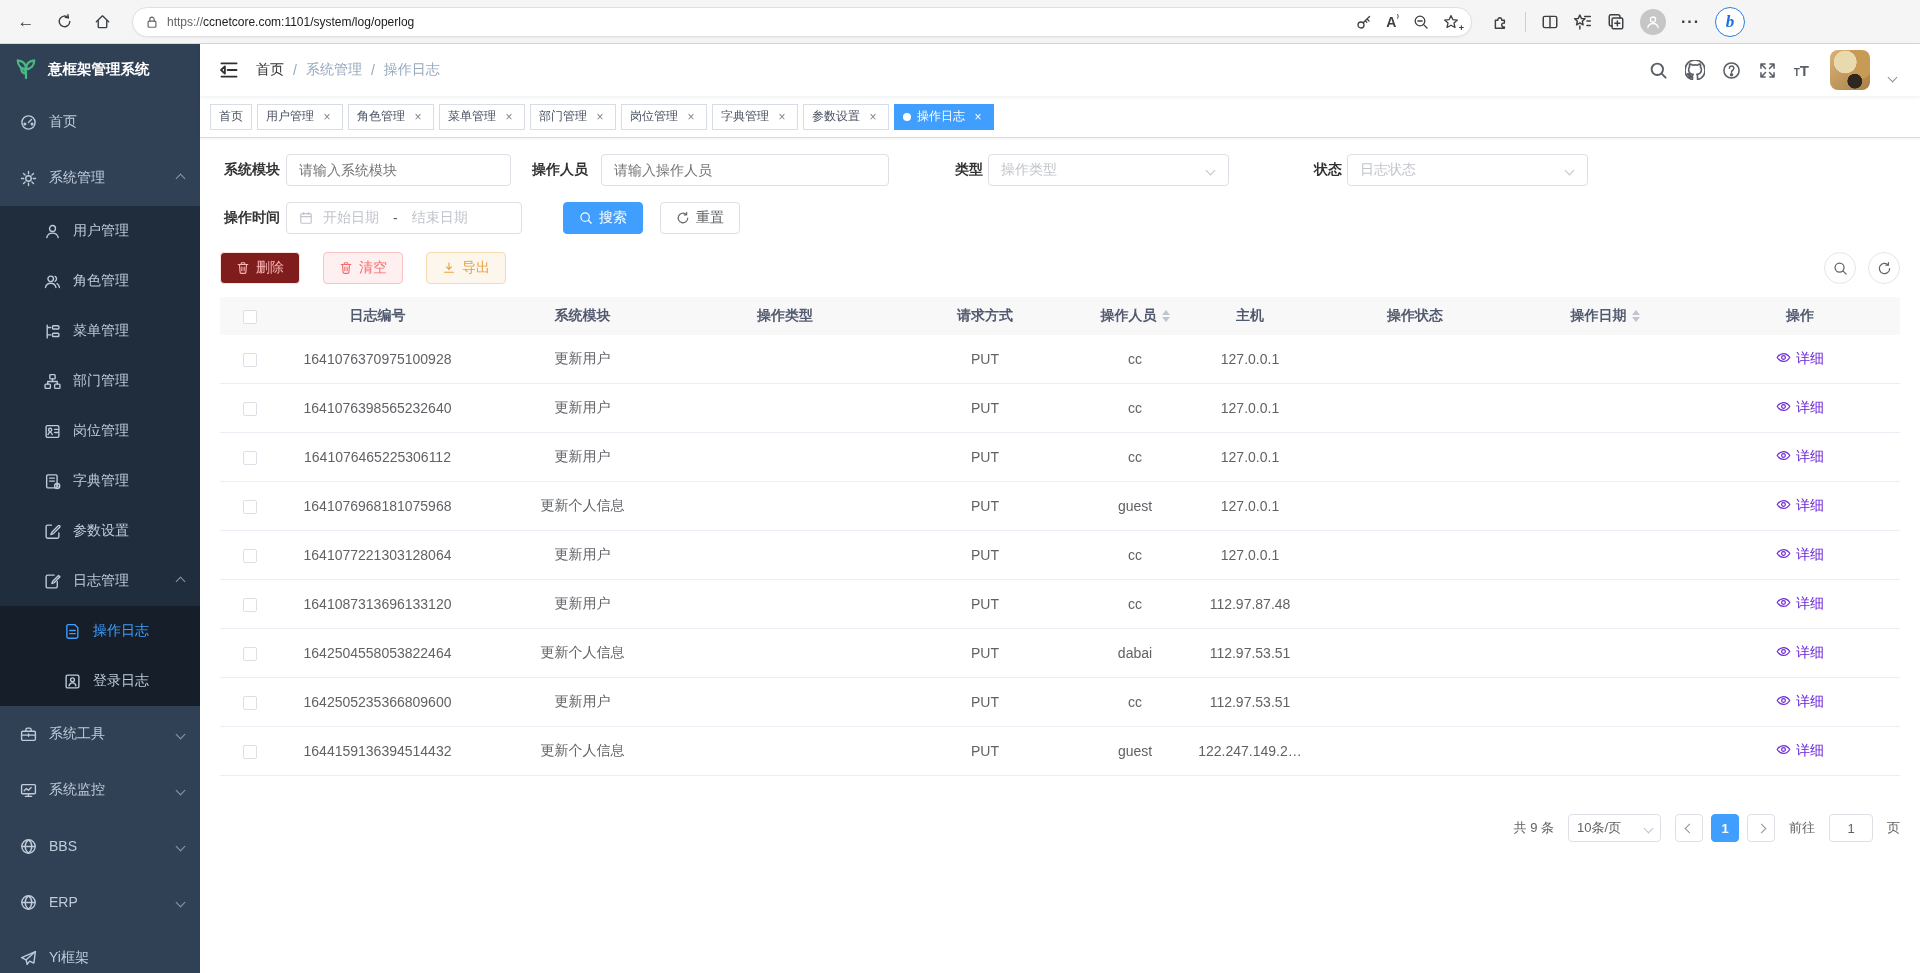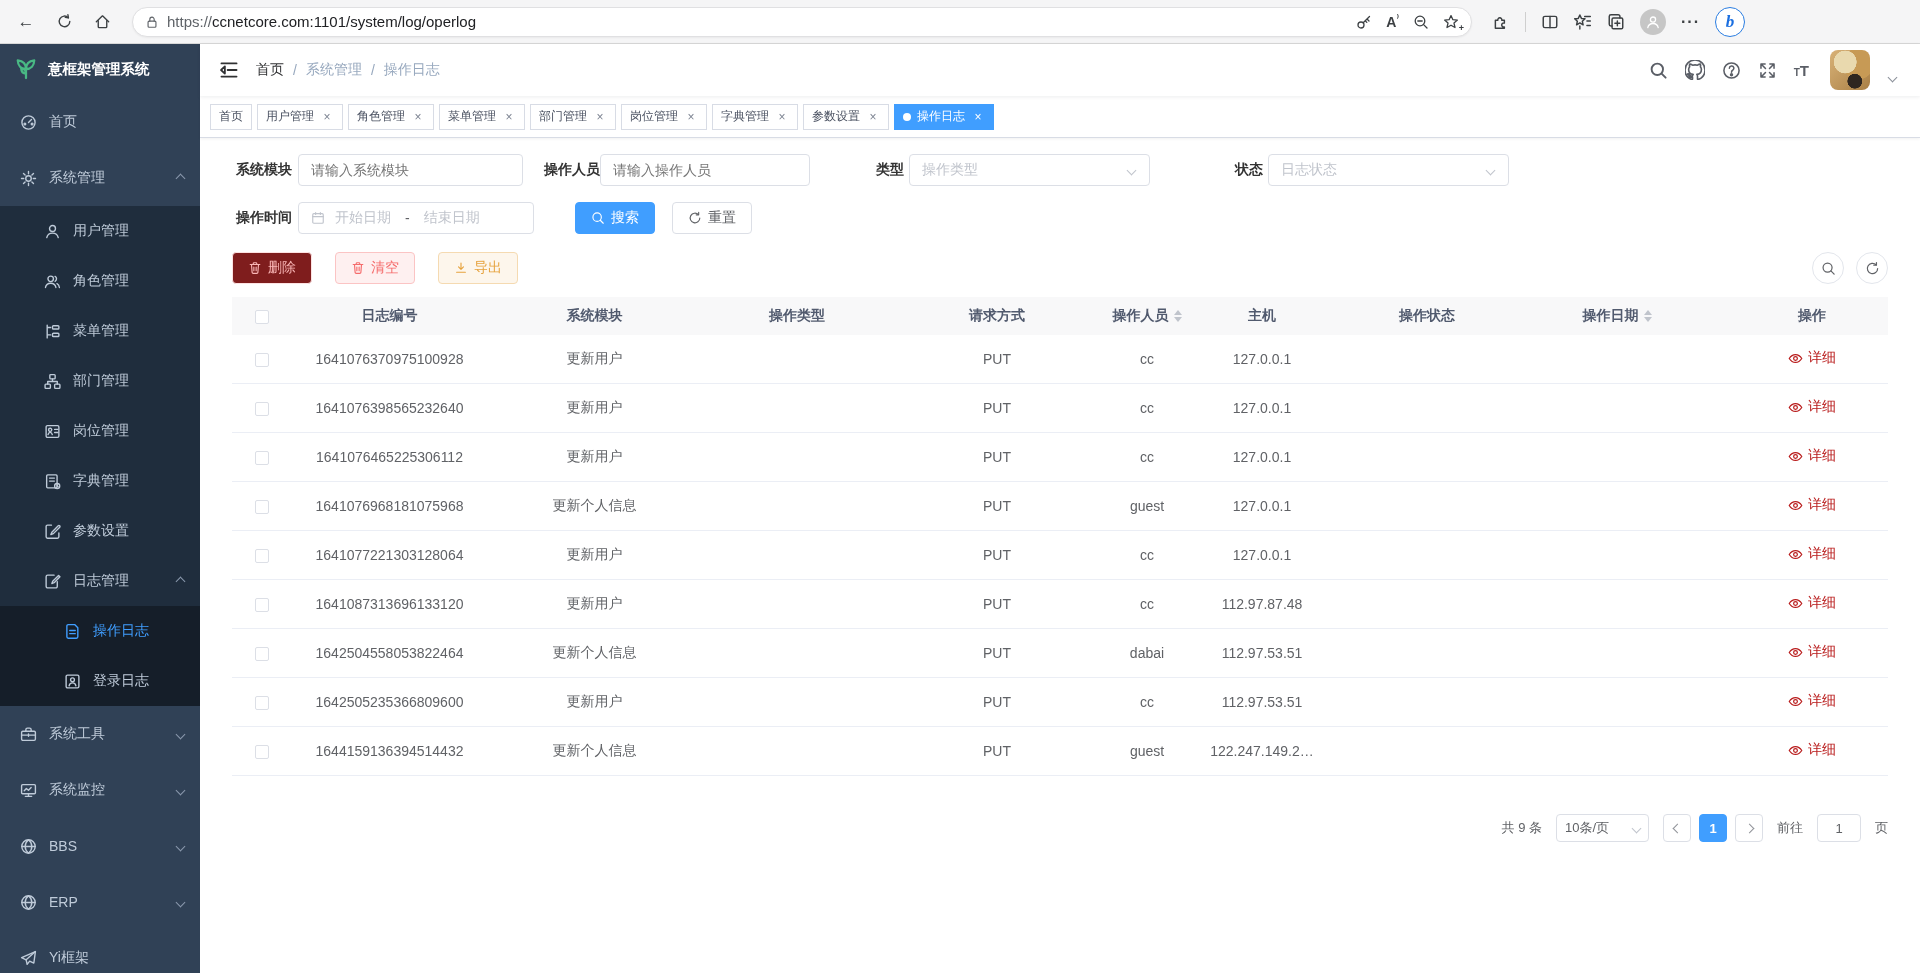--- a/index.html
+++ b/index.html
@@ -9,21 +9,21 @@
   .chev.up{transform:rotate(-135deg)}
   .chev.down{transform:rotate(45deg)}
   .chev.left{transform:rotate(135deg)}
   .chev.right{transform:rotate(-45deg)}
 
   
   .browser{height:44px;background:#f5f5f6;border-bottom:1px solid #d8d8d8;display:flex;align-items:center;padding:0 10px;gap:6px}
   .bicon{width:32px;height:32px;border-radius:6px;display:flex;align-items:center;justify-content:center;color:#3c4043;font-size:17px;flex:0 0 auto}
   .urlbar{flex:0 0 1340px;height:30px;background:#fff;border:1px solid #e0e0e2;border-radius:15px;box-shadow:0 1px 2px rgba(0,0,0,.05);display:flex;align-items:center;padding:0 12px;gap:8px;margin-left:8px}
   .urlbar .lock{color:#5f6368}
-  .urltext{flex:1;font-size:15px;color:#202124;white-space:nowrap;overflow:hidden}
+  .urltext{flex:1;font-size:12px;color:#202124;white-space:nowrap;overflow:hidden}
   .urltext .scheme{color:#5f6368}
   .pillicons{display:flex;align-items:center;gap:14px;color:#3c4043}
   .tools{display:flex;align-items:center;gap:15px;margin-left:14px;color:#3c4043}
   .vdiv{width:1px;height:20px;background:#cfcfcf}
   .readaloud{font-size:14px;font-weight:700;color:#3c4043}
   .starplus{position:relative;font-size:15px;line-height:1}
   .starplus i{position:absolute;right:-5px;bottom:-3px;font-style:normal;font-size:9px;font-weight:700}
   .profile-badge{width:26px;height:26px;border-radius:50%;background:#c6c6c6;color:#fff;display:flex;align-items:center;justify-content:center}
   .dots{font-size:16px;font-weight:700;letter-spacing:1px;color:#3c4043}
   .bing{width:30px;height:30px;border-radius:50%;background:#fff;border:1.6px solid #2a7de1;color:#1b6fe0;display:flex;align-items:center;justify-content:center;font-weight:700;font-style:italic;font-size:17px;font-family:"Liberation Serif",serif}
@@ -59,21 +59,21 @@
   .avatar-caret{color:#8a8f99;margin-left:2px;margin-top:14px}
 
   .tags{height:42px;border-bottom:1px solid #d8dce5;box-shadow:0 1px 3px rgba(0,0,0,.06);display:flex;align-items:center;gap:5px;padding:0 10px;background:#fff;position:relative;z-index:1}
   .tag{height:26px;display:inline-flex;align-items:center;gap:6px;padding:0 8px;border:1px solid #d8dce5;background:#fff;color:#495060;font-size:12px;cursor:pointer;white-space:nowrap}
   .tag .dot{width:8px;height:8px;border-radius:50%;background:#fff;display:none}
   .tag .tclose{font-size:12px;color:#7d8492;width:14px;height:14px;line-height:14px;text-align:center;border-radius:50%}
   .tag.active{background:#409eff;border-color:#409eff;color:#fff}
   .tag.active .dot{display:inline-block}
   .tag.active .tclose{color:#fff}
 
-  .content{flex:1;padding:0 32px;position:relative}
+  .content{flex:1;padding:0 20px;position:relative}
 
   
   .frow{display:flex;align-items:center;height:32px}
   .frow.r1{margin-top:16px}
   .frow.r2{margin-top:16px}
   .flabel{font-size:14px;font-weight:700;color:#333;text-align:right;white-space:nowrap}
   .finput{height:32px;border:1px solid #dcdfe6;border-radius:4px;background:#fff;display:flex;align-items:center;padding:0 12px;font-size:14px;color:#606266;gap:8px}
   .ph{color:#c0c4cc}
   .fitem{display:flex;align-items:center}
   .fsel{justify-content:space-between;cursor:pointer}
@@ -92,21 +92,21 @@
   
   .table{margin-top:13px;font-size:14px;color:#606266}
   .tr{display:grid;grid-template-columns:60px 195px 215px 190px 210px 90px 140px 190px 190px 200px;align-items:center}
   .thead{background:#f8f8f9;height:38px;color:#515a6e;font-weight:700}
   .th,.td{text-align:center;white-space:nowrap;overflow:hidden;text-overflow:ellipsis}
   .tbody .tr{height:49px;border-bottom:1px solid #ebeef5}
   .cb{width:14px;height:14px;border:1px solid #dcdfe6;border-radius:2px;background:#fff;display:inline-block;cursor:pointer;vertical-align:middle}
   .sort{display:inline-flex;flex-direction:column;gap:2px;margin-left:5px;vertical-align:middle}
   .sort .s-up{width:0;height:0;border-left:4px solid transparent;border-right:4px solid transparent;border-bottom:5px solid #c0c4cc}
   .sort .s-down{width:0;height:0;border-left:4px solid transparent;border-right:4px solid transparent;border-top:5px solid #c0c4cc}
-  .detail-link{color:#b91c1c;display:inline-flex;align-items:center;gap:5px;cursor:pointer;font-size:14px}
+  .detail-link{color:#6d28d9;display:inline-flex;align-items:flex-start;gap:5px;cursor:pointer;font-size:14px}
   .detail-link .bic{width:15px;height:15px}
 
   
   .pager{margin-top:38px;display:flex;align-items:center;justify-content:flex-end;gap:14px;font-size:13px;color:#606266;padding-right:0}
   .psel{width:93px;height:28px;border:1px solid #dcdfe6;border-radius:4px;display:flex;align-items:center;justify-content:space-between;padding:0 8px;cursor:pointer;color:#606266}
   .psel .chev{color:#c0c4cc}
   .pbtn{width:28px;height:28px;border:1px solid #dcdfe6;border-radius:4px;background:#fff;display:flex;align-items:center;justify-content:center;color:#909399;cursor:pointer}
   .pbtn.cur{background:#409eff;border-color:#409eff;color:#fff;font-weight:700}
   .pgroup{display:flex;align-items:center;gap:8px}
   .goto-input{width:44px;height:28px;border:1px solid #dcdfe6;border-radius:4px;text-align:center;font-size:13px;color:#606266;outline:none}
@@ -603,21 +603,21 @@
 
     <div class="content">
 
       <div class="frow r1">
         <div class="fitem" style="margin-left:2px">
           <span class="flabel" style="width:58px">系统模块</span>
           <input class="finput" style="width: 225px; margin-left: 6px;" placeholder="请输入系统模块">
         </div>
         <div class="fitem" style="margin-left:15px">
           <span class="flabel" style="width:62px">操作人员</span>
-          <input class="finput" style="width: 210px; margin-left: 0;" placeholder="请输入操作人员">
+          <input class="finput" style="width: 288px; margin-left: 13px;" placeholder="请输入操作人员">
         </div>
         <div class="fitem" style="margin-left:65px">
           <span class="flabel" style="width:29px">类型</span>
           <div class="finput fsel" style="width:241px;margin-left:5px">
             <span class="ph">操作类型</span>
             <span class="chev down"></span>
           </div>
         </div>
         <div class="fitem" style="margin-left:84px">
           <span class="flabel" style="width:29px">状态</span>

